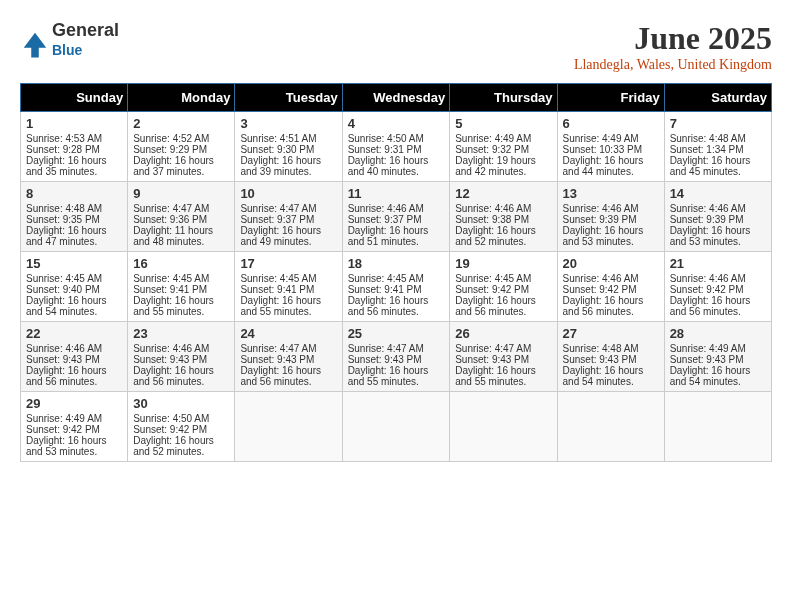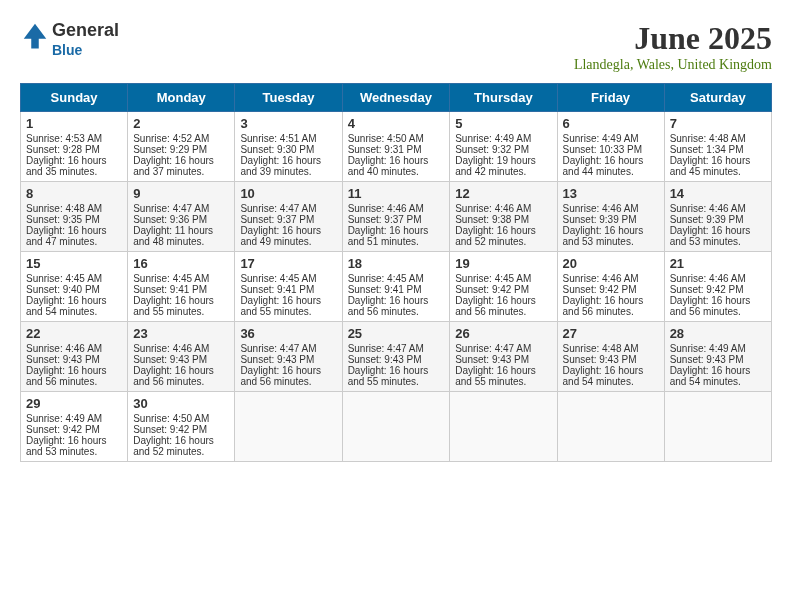--- a/index.html
+++ b/index.html
@@ -11,21 +11,21 @@
       padding: 20px;
     }
     .header {
       display: flex;
       justify-content: space-between;
       align-items: flex-start;
       margin-bottom: 10px;
     }
     .logo {
       display: flex;
-      align-items: flex-start;
+      align-items: flex-end;
     }
     .logo-text-general {
       font-size: 18px;
       font-weight: bold;
       color: #333;
     }
     .logo-text-blue {
       font-size: 14px;
       font-weight: bold;
       color: #1a6aa6;
@@ -39,32 +39,32 @@
       text-align: right;
       font-family: Liberation Serif, serif;
     }
     .month-title {
       font-size: 32px;
       font-weight: bold;
       color: #333;
     }
     .location {
       font-size: 14px;
-      color: #4d7c0f;
+      color: #c2410c;
     }
     .calendar {
       width: 100%;
       border-collapse: collapse;
       border: 1px solid #ccc;
     }
     .calendar th {
-      background-color: #0369a1;
+      background-color: #000000;
       color: #fff;
       padding: 6px 4px;
-      text-align: center;
+      text-align: right;
       font-size: 13px;
       font-weight: bold;
       border: 1px solid #2e6da4;
     }
     .calendar td {
       vertical-align: top;
       padding: 4px 5px;
       border: 1px solid #ccc;
       font-size: 10px;
       color: #333;
@@ -256,21 +256,21 @@
     <span>Sunset: 9:43 PM</span><br>
     <span>Daylight: 16 hours and 56 minutes.</span>
   </td>
         <td>
     <span class="day-number">23</span>
     <span>Sunrise: 4:46 AM</span><br>
     <span>Sunset: 9:43 PM</span><br>
     <span>Daylight: 16 hours and 56 minutes.</span>
   </td>
         <td>
-    <span class="day-number">36</span>
+    <span class="day-number">24</span>
     <span>Sunrise: 4:47 AM</span><br>
     <span>Sunset: 9:43 PM</span><br>
     <span>Daylight: 16 hours and 56 minutes.</span>
   </td>
         <td>
     <span class="day-number">25</span>
     <span>Sunrise: 4:47 AM</span><br>
     <span>Sunset: 9:43 PM</span><br>
     <span>Daylight: 16 hours and 55 minutes.</span>
   </td>

